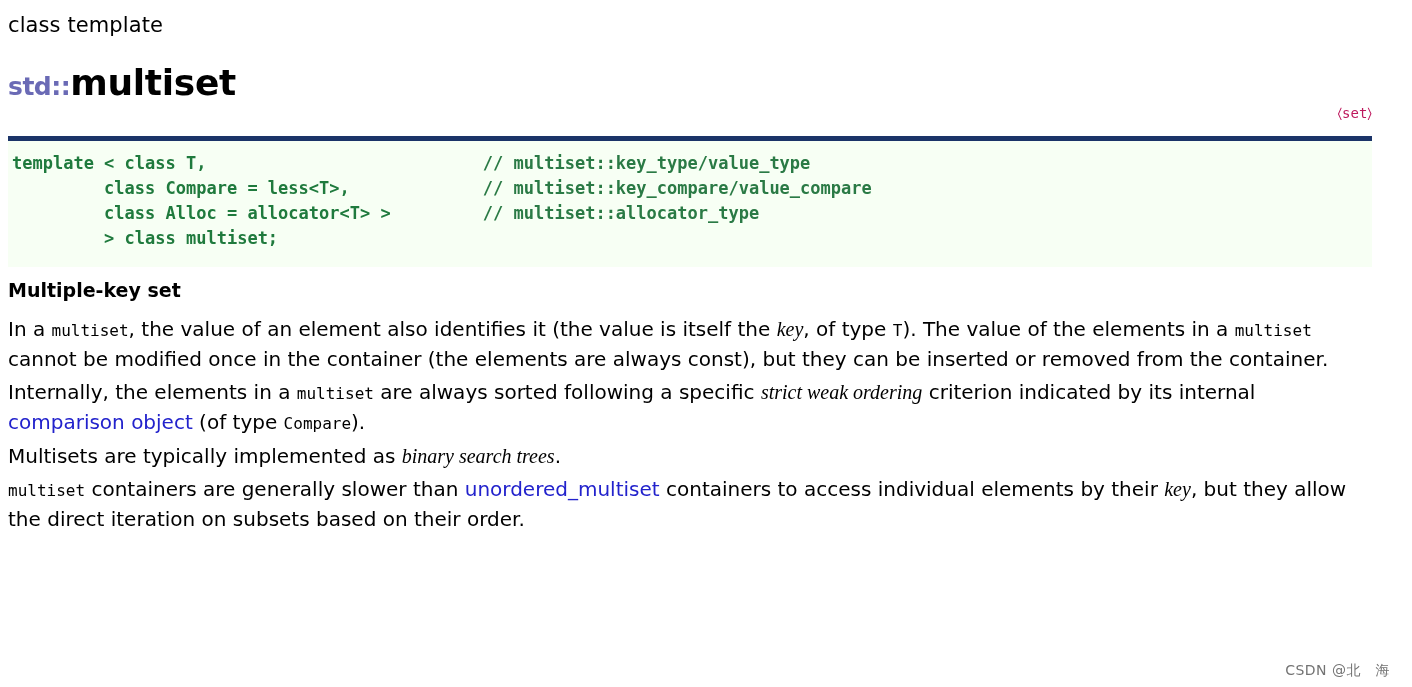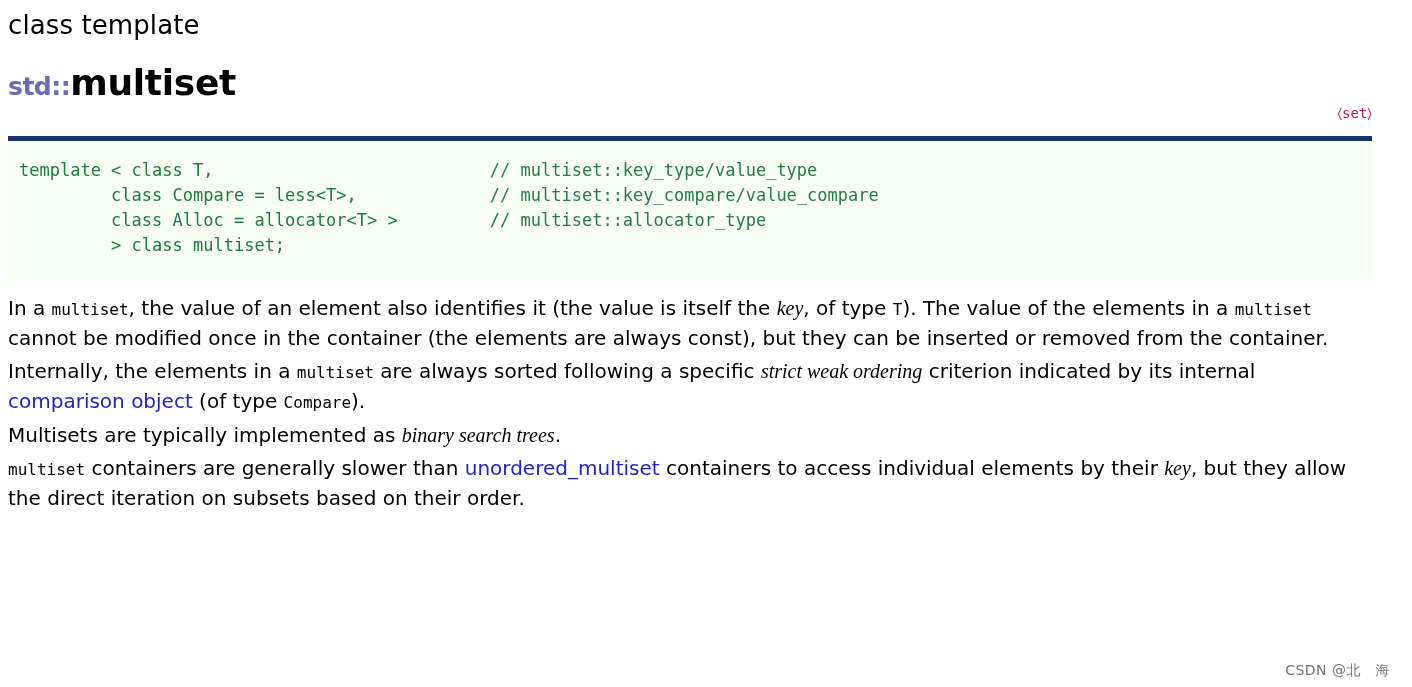--- a/index.html
+++ b/index.html
@@ -23,21 +23,21 @@
     box-sizing: border-box;
     padding: 0 8px;
   }
 
   
   .header {
     position: relative;
     padding-top: 12px;
   }
   .kind-label {
-    font-size: 26px;
+    font-size: 21px;
     line-height: 26px;
     color: #000;
     font-weight: normal;
     letter-spacing: 0.1px;
   }
   .title-row {
     display: flex;
     align-items: flex-end;
     justify-content: space-between;
     margin-top: 2px;
@@ -70,24 +70,25 @@
 
   
   .codeblock {
     margin-top: 6px;
     margin-right: 32px;
     background: #f7fff4;
     border-top: 5px solid #1b3468;
     padding: 6px 0 12px 0;
   }
   .codeblock pre {
-    margin: 11px;
+    margin: 4px;
     font-family: "DejaVu Serif", "Liberation Serif", serif;
     font-size: 0;
     white-space: pre;
+    font-weight: bold;
   }
   .code-line {
     display: block;
     height: 25px;
     line-height: 25px;
     white-space: pre;
     font-family: "DejaVu Sans Mono", "Liberation Mono", monospace;
     font-size: 17px;
     color: #1f7a3d;
   }
@@ -152,20 +153,21 @@
       <h1 class="title"><span class="ns">std::</span><span class="nm">multiset</span></h1>
 
       <div class="header-right">〈set〉</div>
     </div>
   </div>
 
   <div class="codeblock">
     <pre><span class="code-line"><span>template &lt; class T,                           </span><span class="cmt">// multiset::key_type/value_type</span></span><span class="code-line"><span>         class Compare = less&lt;T&gt;,             </span><span class="cmt">// multiset::key_compare/value_compare</span></span><span class="code-line"><span>         class Alloc = allocator&lt;T&gt; &gt;         </span><span class="cmt">// multiset::allocator_type</span></span><span class="code-line"><span>         &gt; class multiset;</span><span class="cmt"></span></span></pre>
   </div>
 
+  <div class="section-title">Multiple-key set</div>
 
 
   <p class="para"><span>In a </span><code class="mono">multiset</code><span>, the value of an element also identifies it (the value is itself the </span><em class="it">key</em><span>, of type </span><code class="mono">T</code><span>). The value of the elements in a </span><code class="mono">multiset</code><span> cannot be modified once in the container (the elements are always const), but they can be inserted or removed from the container.</span></p>
 
   <p class="para tight"><span>Internally, the elements in a </span><code class="mono">multiset</code><span> are always sorted following a specific </span><em class="it">strict weak ordering</em><span> criterion indicated by its internal </span><a class="link" href="#">comparison object</a><span> (of type </span><code class="mono">Compare</code><span>).</span></p>
 
   <p class="para tight"><span>Multisets are typically implemented as </span><em class="it">binary search trees</em><span>.</span></p>
 
   <p class="para tight"><code class="mono">multiset</code><span> containers are generally slower than </span><a class="link" href="#">unordered_multiset</a><span> containers to access individual elements by their </span><em class="it">key</em><span>, but they allow the direct iteration on subsets based on their order.</span></p>
 

